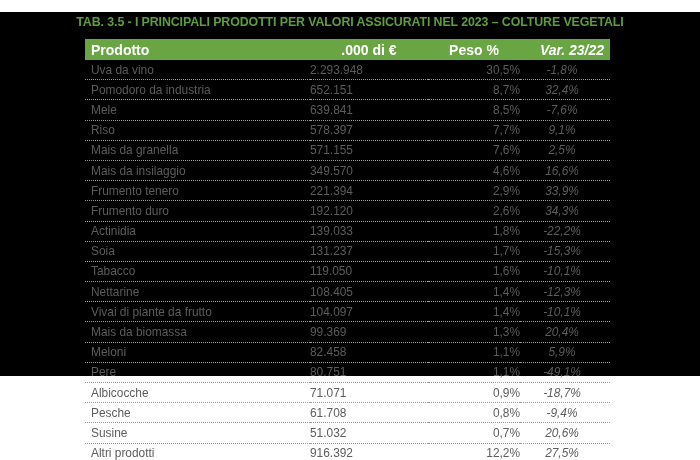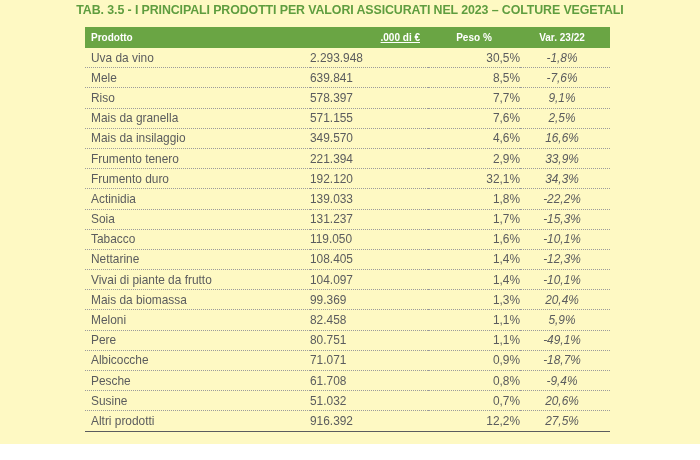--- a/index.html
+++ b/index.html
@@ -10,22 +10,23 @@
     width: 700px;
     height: 460px;
     background: #ffffff;
     font-family: "Liberation Sans", sans-serif;
     overflow: hidden;
   }
 
   #page {
     position: relative;
     width: 700px;
-    height: 444px;
-    background: #fef9c3;
+    height: 364px;
+    background: #000000;
+    margin-top: 12px;
   }
 
   #table-title {
     position: absolute;
     left: 0;
     top: 3px;
     width: 700px;
     text-align: center;
     font-size: 12.4px;
     font-weight: bold;
@@ -44,31 +45,31 @@
   }
 
   #data-table col.c-product { width: 225px; }
   #data-table col.c-value   { width: 118px; }
   #data-table col.c-weight  { width: 92px;  }
   #data-table col.c-var     { width: 90px;  }
 
   thead th {
     background: #6aa544;
     color: #ffffff;
-    font-size: 10px;
+    font-size: 14px;
     font-weight: bold;
     height: 21px;
     padding: 0 8px;
     vertical-align: middle;
     border: none;
   }
   thead th.th-product { text-align: left; padding-left: 6px; }
-  thead th.th-value   { text-align: right; padding-right: 8px; text-decoration: underline; }
+  thead th.th-value   { padding-right: 8px; }
   thead th.th-weight  { text-align: center; padding: 0; }
-  thead th.th-var     { text-align: center; padding: 0; padding-right: 6px; }
+  thead th.th-var     { text-align: right; padding: 0; padding-right: 6px; font-style: italic; }
 
   tbody td {
     font-size: 11.9px;
     color: #5b5c5e;
     height: 19.2px;
     padding: 0;
     vertical-align: middle;
     border-bottom: 1px dotted #9b9b9b;
     white-space: nowrap;
   }
@@ -104,20 +105,26 @@
       </tr>
     </thead>
     <tbody id="table-body">
         <tr class="data-row">
           <td class="td-product">Uva da vino</td>
           <td class="td-value">2.293.948</td>
           <td class="td-weight">30,5%</td>
           <td class="td-var">-1,8%</td>
         </tr>
         <tr class="data-row">
+          <td class="td-product">Pomodoro da industria</td>
+          <td class="td-value">652.151</td>
+          <td class="td-weight">8,7%</td>
+          <td class="td-var">32,4%</td>
+        </tr>
+        <tr class="data-row">
           <td class="td-product">Mele</td>
           <td class="td-value">639.841</td>
           <td class="td-weight">8,5%</td>
           <td class="td-var">-7,6%</td>
         </tr>
         <tr class="data-row">
           <td class="td-product">Riso</td>
           <td class="td-value">578.397</td>
           <td class="td-weight">7,7%</td>
           <td class="td-var">9,1%</td>
@@ -136,21 +143,21 @@
         </tr>
         <tr class="data-row">
           <td class="td-product">Frumento tenero</td>
           <td class="td-value">221.394</td>
           <td class="td-weight">2,9%</td>
           <td class="td-var">33,9%</td>
         </tr>
         <tr class="data-row">
           <td class="td-product">Frumento duro</td>
           <td class="td-value">192.120</td>
-          <td class="td-weight">32,1%</td>
+          <td class="td-weight">2,6%</td>
           <td class="td-var">34,3%</td>
         </tr>
         <tr class="data-row">
           <td class="td-product">Actinidia</td>
           <td class="td-value">139.033</td>
           <td class="td-weight">1,8%</td>
           <td class="td-var">-22,2%</td>
         </tr>
         <tr class="data-row">
           <td class="td-product">Soia</td>

